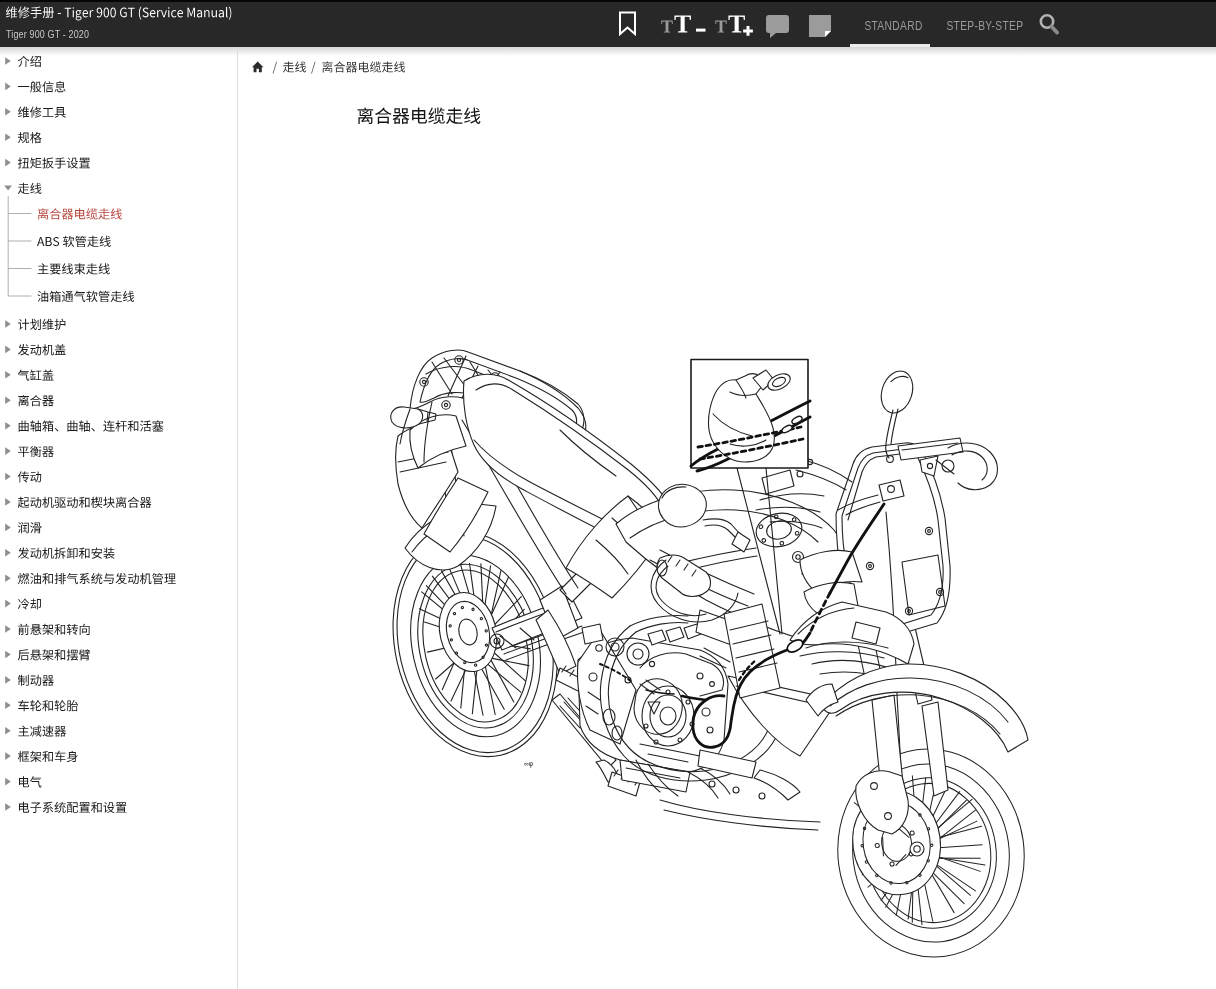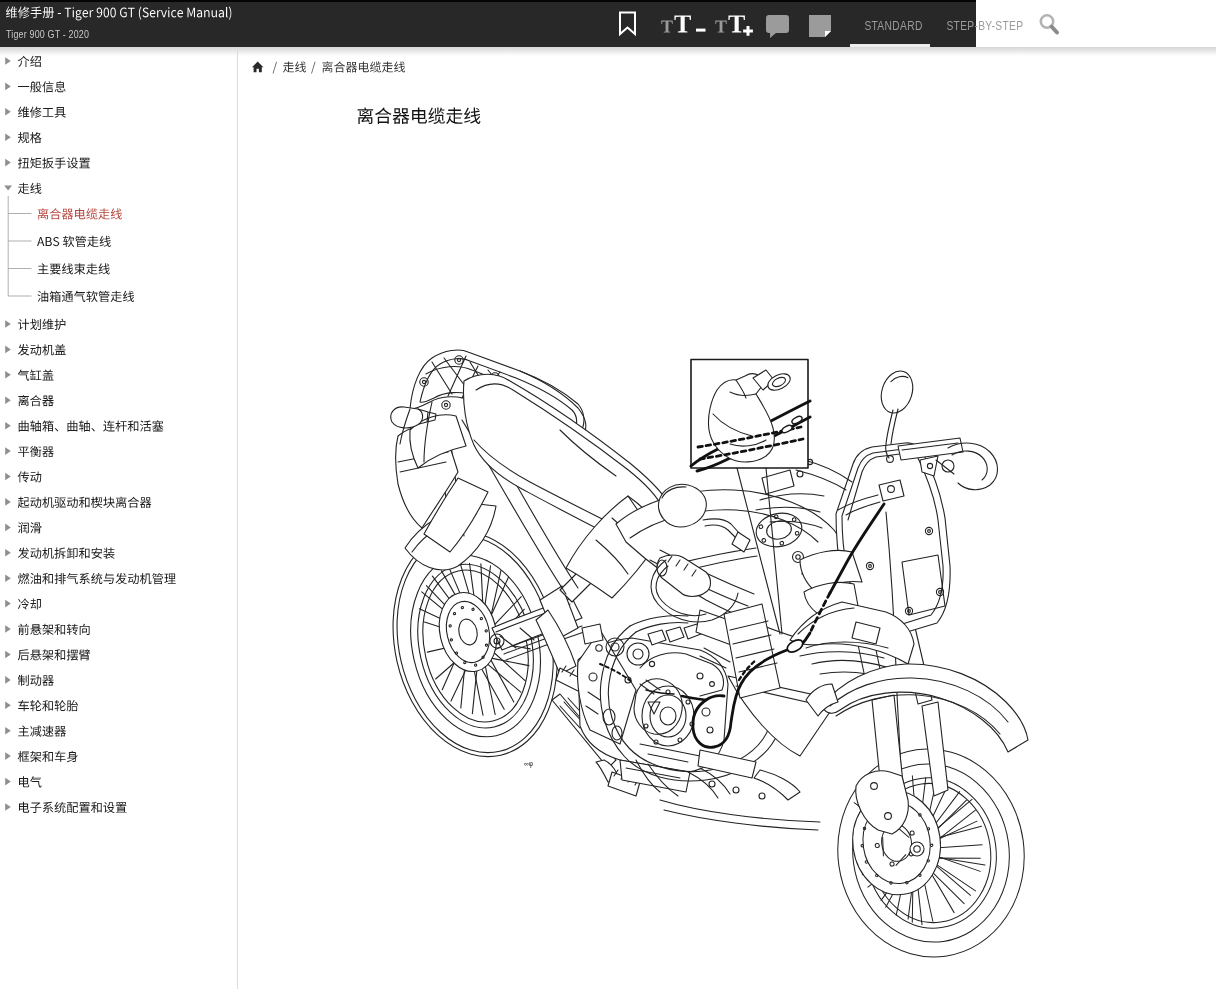--- a/index.html
+++ b/index.html
@@ -1,18 +1,18 @@
 <!DOCTYPE html>
 <html><head>
 <meta charset="utf-8">
 <style>
 html,body{margin:0;padding:0;width:1216px;height:989px;background:#ffffff;overflow:hidden;
  font-family:"Liberation Sans",sans-serif;}
 *{box-sizing:border-box}
-#hdr{position:absolute;left:0;top:0;width:976px;height:47px;background:#282828;border-top:2px solid #050505}
+#hdr{position:absolute;left:0;top:0;width:1216px;height:47px;background:#282828;border-top:2px solid #050505}
 #hdr .sub{position:absolute;left:6px;top:25.5px;font-size:10.5px;color:#c9c9c9;letter-spacing:0.2px;transform:scaleX(0.85);transform-origin:0 50%}
 #shadow{position:absolute;left:0;top:47px;width:1216px;height:9px;
  background:linear-gradient(to bottom,rgba(0,0,0,0.16),rgba(0,0,0,0));}
 #sbline{position:absolute;left:237px;top:47px;width:1px;height:942px;background:#dcdcdc}
 .tab{position:absolute;top:0;height:47px;line-height:49px;font-size:12.5px;color:#9b9b9b;letter-spacing:0.4px;transform:scaleX(0.82)}
 #tab1{left:854px;width:79px;text-align:center}
 #tab2{left:939px;width:82px;text-align:center;white-space:nowrap}
 #tabu{position:absolute;left:850px;top:44px;width:80px;height:3px;background:#ececec}
 #search{position:absolute;left:1029px;top:6.5px;width:176px;height:33px;background:#ffffff;border-radius:2px}
 #search span{position:absolute;left:34px;top:8px;font-size:13px;color:#9a9a9a;transform:scaleX(0.8);transform-origin:0 0;letter-spacing:0.3px}

